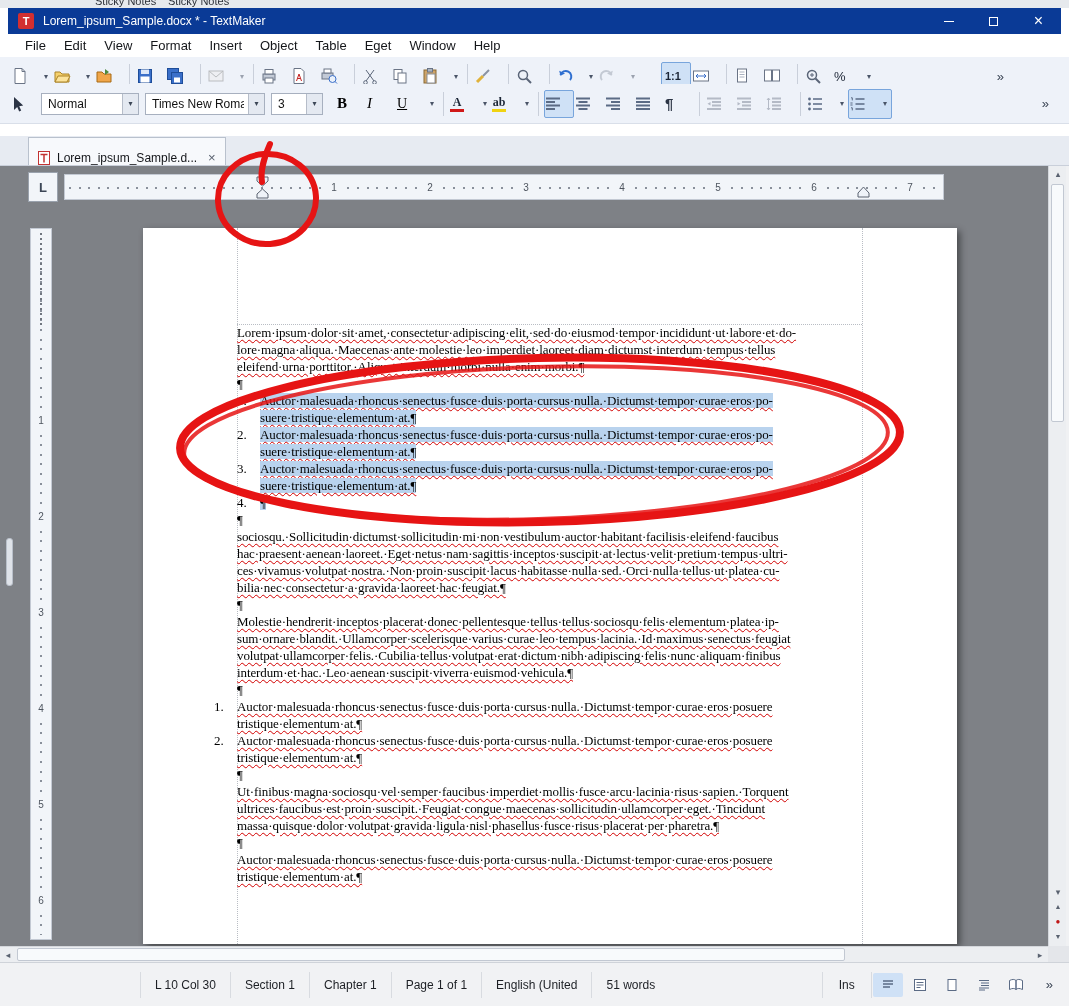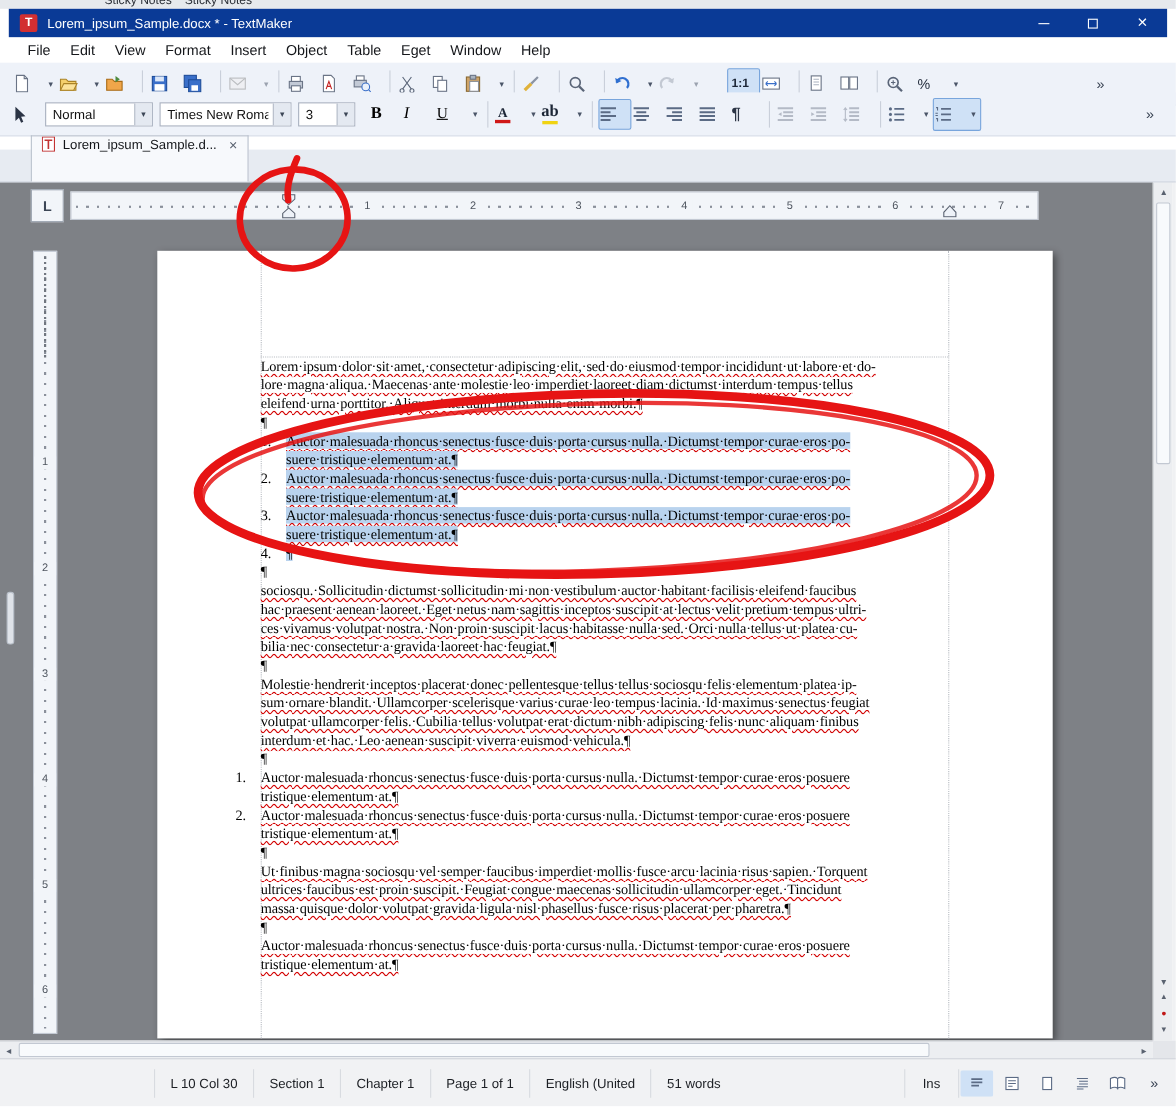--- a/index.html
+++ b/index.html
@@ -46,21 +46,21 @@
   .itl{font-family:"Liberation Serif",serif;font-style:italic;font-size:15px}
   .unl{font-family:"Liberation Serif",serif;text-decoration:underline;font-size:14px}
   .stack{display:flex;flex-direction:column;align-items:center;line-height:1}
   .stack .glyph{font-family:"Liberation Serif",serif;font-weight:bold;font-size:12px;color:#1c2636}
   .redbar{width:14px;height:3px;background:#d01818;margin-top:1px}
   .yelbar{width:14px;height:3px;background:#f0d312;margin-top:1px}
   .pbtn{font-size:15px;color:#2b3445;font-weight:bold}
 
   
   .tabbar{position:absolute;left:0;top:136px;width:100%;height:30px;background:#e7ebf2;border-bottom:1px solid #c9cfda;display:flex;align-items:flex-end;padding-left:28px}
-  .dtab{height:42px;background:#f7f9fc;border:1px solid #b9c1cd;border-bottom:none;display:flex;align-items:flex-start;gap:7px;padding:0 9px;font-size:12px;color:#14161a}
+  .dtab{height:28px;background:#f7f9fc;border:1px solid #b9c1cd;border-bottom:none;display:flex;align-items:flex-end;gap:7px;padding:0 9px;font-size:12px;color:#14161a}
   .tclose{color:#5a6270;font-size:13px;margin-left:4px}
 
   
   .docarea{position:absolute;left:0;top:166px;width:1048px;height:780px;background:#7e8186;overflow:hidden}
   .tabsel{position:absolute;left:28px;top:6px;width:30px;height:30px;background:#f2f5f9;border:1px solid #9aa2ad;display:flex;align-items:center;justify-content:center;color:#3c4656;font-weight:bold;font-size:13px}
   .hruler{position:absolute;left:64px;top:8px;width:880px;height:26px;background:#f2f5f9;border:1px solid #c3c9d3}
   .hticks{position:absolute;left:4px;right:4px;top:12px;height:2px;background-image:repeating-linear-gradient(90deg,#8a909b 0 2px,transparent 2px 9.6px)}
   .rnum{position:absolute;top:6px;transform:translateX(-50%);font-size:10px;color:#4e555f;background:#f2f5f9;padding:0 4px;line-height:13px}
   .vruler{position:absolute;left:30px;top:62px;width:22px;height:712px;background:#f2f5f9;border:1px solid #c3c9d3}
   .vticks{position:absolute;top:4px;bottom:4px;left:9px;width:2px;background-image:repeating-linear-gradient(180deg,#8a909b 0 2px,transparent 2px 9.6px)}
@@ -332,21 +332,21 @@
     <div class="sep"></div>
     <div class="tb">
         <span class="stack">
           <span class="glyph">A</span>
           <span class="redbar"></span>
         </span>
       </div>
     <div class="dd">▾</div>
     <div class="tb">
         <span class="stack">
-          <span class="glyph" style="font-size:15px">ab</span>
+          <span class="glyph" style="font-size:12px">ab</span>
           <span class="yelbar"></span>
         </span>
       </div>
     <div class="dd">▾</div>
     <div class="sep"></div>
     <div class="tb activebtn">
         <svg width="16" height="16" viewBox="0 0 16 16">
           <path d="M1 2.5h14M1 6h9M1 9.5h14M1 13h9" stroke="#5b6b85" stroke-width="1.8"></path>
         </svg>
       </div>

